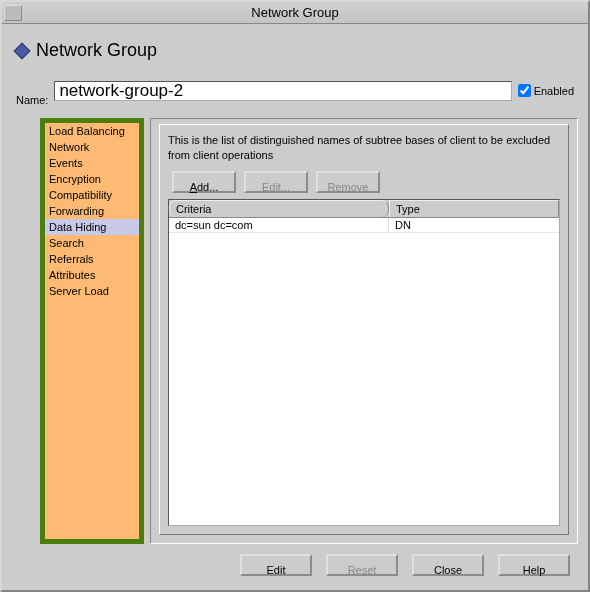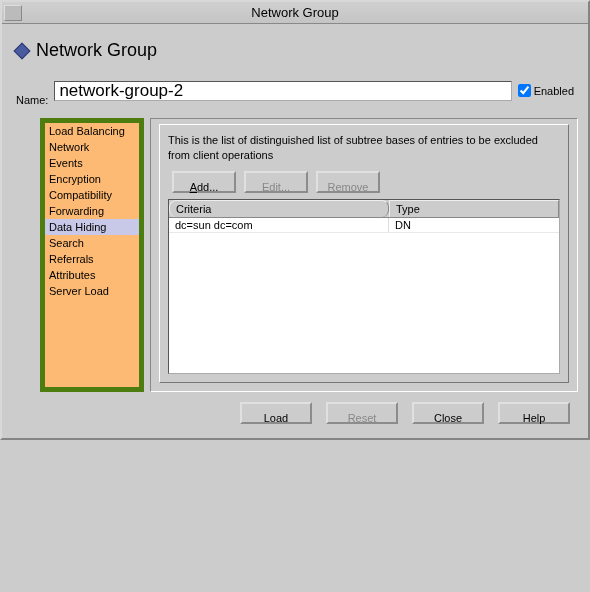--- a/index.html
+++ b/index.html
@@ -5,21 +5,21 @@
 * { box-sizing: border-box; }
 body {
   margin: 0;
   font-family: Arial, sans-serif;
   font-size: 11px;
   background: #cccccc;
   color: #000;
 }
 .window {
   width: 590px;
-  height: 440px;
+  height: 592px;
   background: #cccccc;
   border: 2px outset #d8d8d8;
   display: flex;
   flex-direction: column;
 }
 .titlebar {
   height: 22px;
   background: linear-gradient(to bottom, #d0d0d0, #c4c4c4);
   border-bottom: 1px solid #888;
   display: flex;
@@ -249,21 +249,21 @@
           <div class="nav-item selected">Data Hiding</div>
           <div class="nav-item">Search</div>
           <div class="nav-item">Referrals</div>
           <div class="nav-item">Attributes</div>
           <div class="nav-item">Server Load</div>
         </div>
 
       <div class="detail-panel">
 
         <div class="tab-body">
-          <div class="desc">This is the list of distinguished list of subtree bases of entries to be excluded from client operations</div>
+          <div class="desc">This is the list of distinguished names of subtree bases of client to be excluded from client operations</div>
 
           <div class="btn-row">
             <button class="btn"><span style="text-decoration: underline;">A</span>dd...</button>
             <button class="btn" disabled="">Edit...</button>
             <button class="btn" disabled="">Remove</button>
           </div>
 
           <div class="table-wrap">
             <div class="thead">
               <div class="th c1">Criteria</div>
@@ -274,20 +274,20 @@
                   <div class="td c1">dc=sun dc=com</div>
                   <div class="td c2">DN</div>
                 </div>
               </div>
           </div>
         </div>
       </div>
     </div>
 
     <div class="footer">
-      <button class="btn">Load</button>
+      <button class="btn">Edit</button>
       <button class="btn" disabled="">Reset</button>
       <button class="btn">Close</button>
       <button class="btn">Help</button>
     </div>
 
   </div>
 </div>
 
 </body></html>

